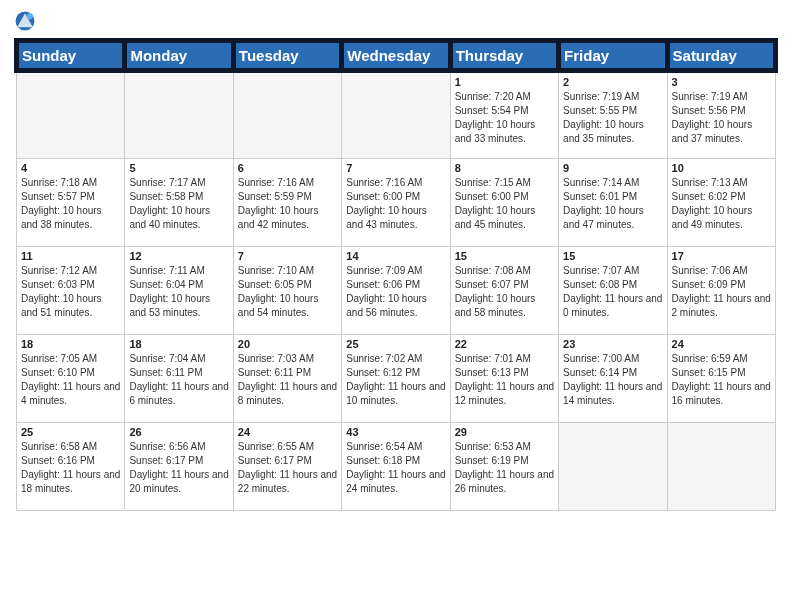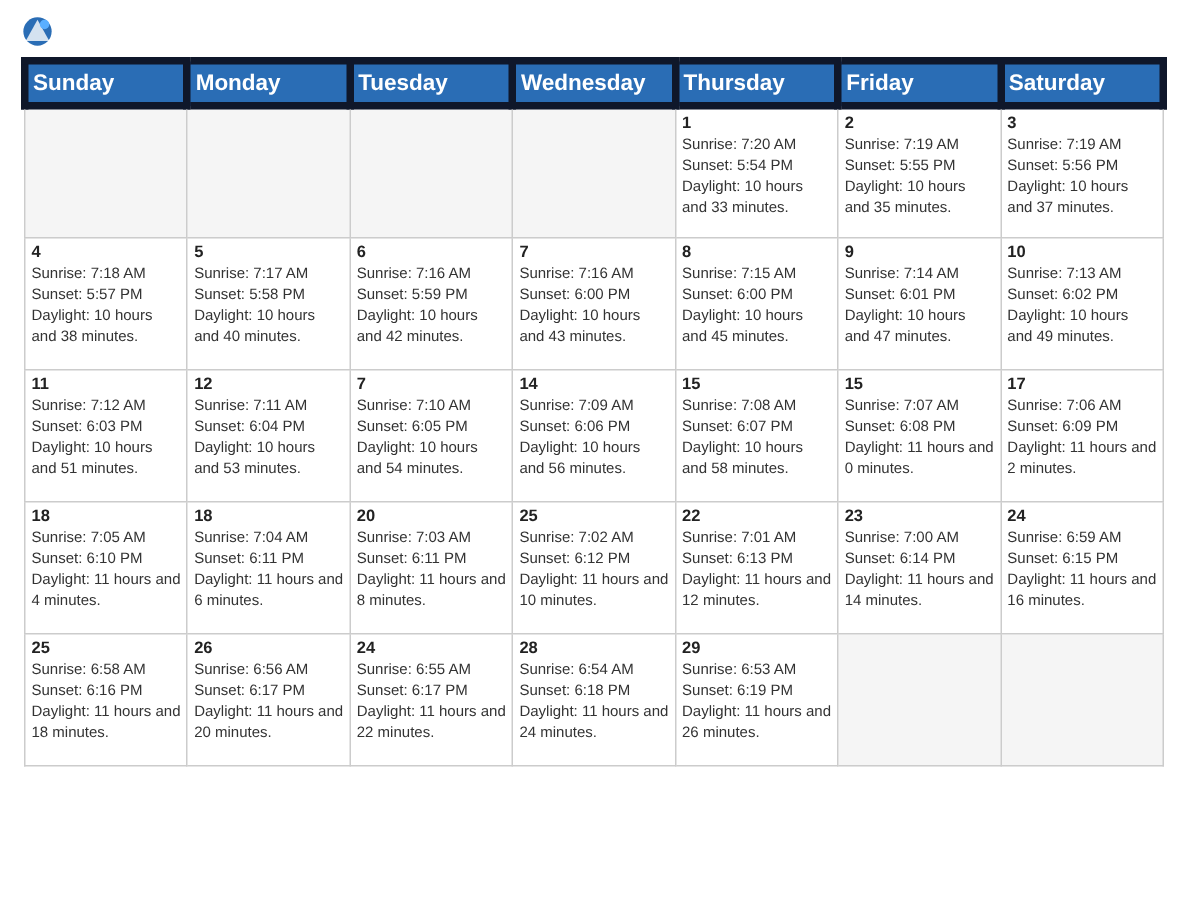--- a/index.html
+++ b/index.html
@@ -243,21 +243,21 @@
           </td>
           <td>
             <span class="day-num">26</span>
             <div class="day-info">Sunrise: 6:56 AM<br>Sunset: 6:17 PM<br>Daylight: 11 hours and 20 minutes.</div>
           </td>
           <td>
             <span class="day-num">24</span>
             <div class="day-info">Sunrise: 6:55 AM<br>Sunset: 6:17 PM<br>Daylight: 11 hours and 22 minutes.</div>
           </td>
           <td>
-            <span class="day-num">28</span>
+            <span class="day-num">43</span>
             <div class="day-info">Sunrise: 6:54 AM<br>Sunset: 6:18 PM<br>Daylight: 11 hours and 24 minutes.</div>
           </td>
           <td>
             <span class="day-num">29</span>
             <div class="day-info">Sunrise: 6:53 AM<br>Sunset: 6:19 PM<br>Daylight: 11 hours and 26 minutes.</div>
           </td>
           <td class="empty"></td>
           <td class="empty"></td>
         </tr>
       </tbody>

